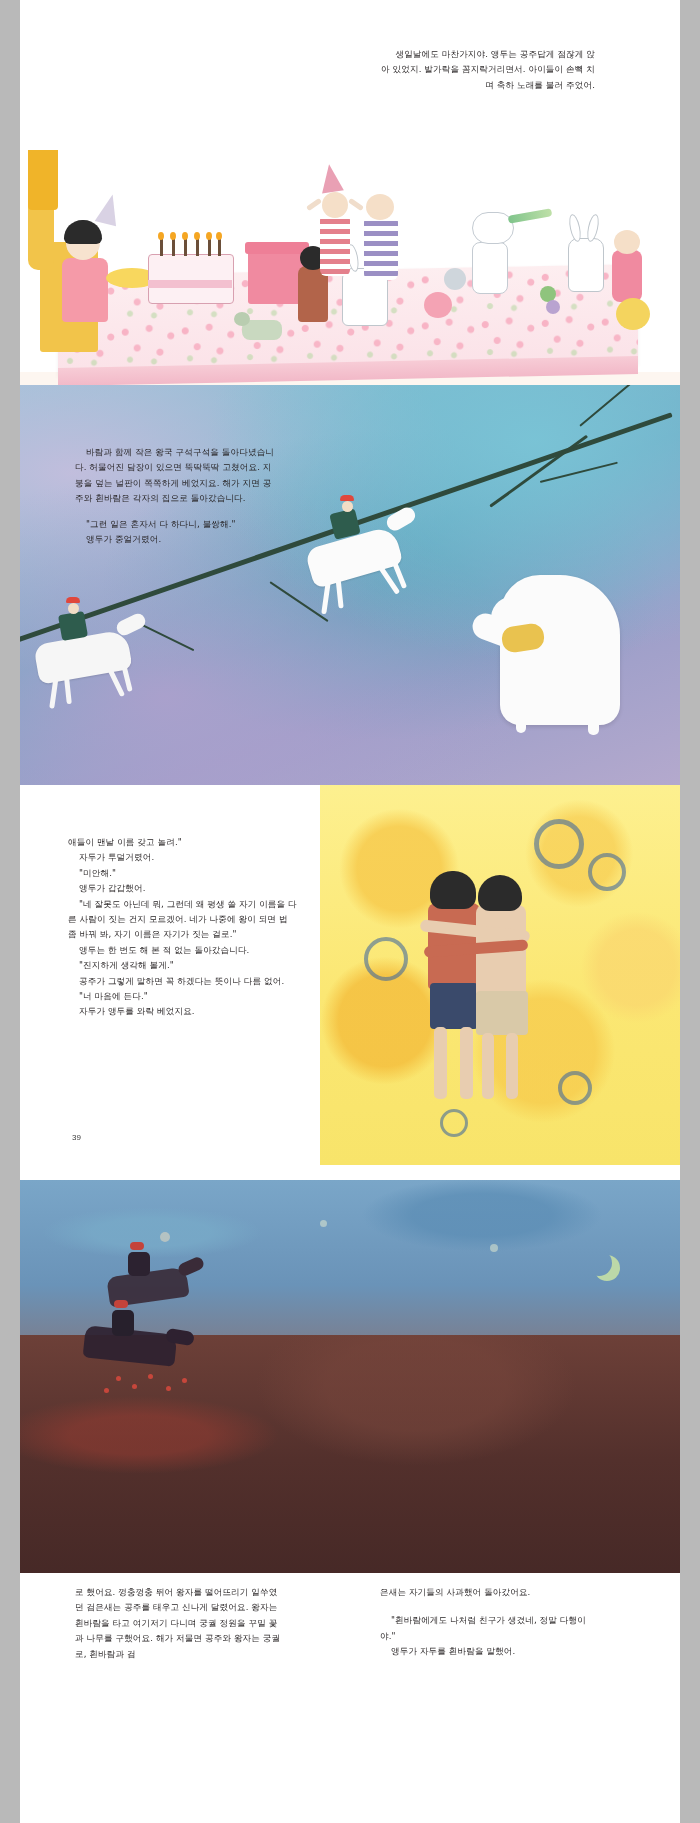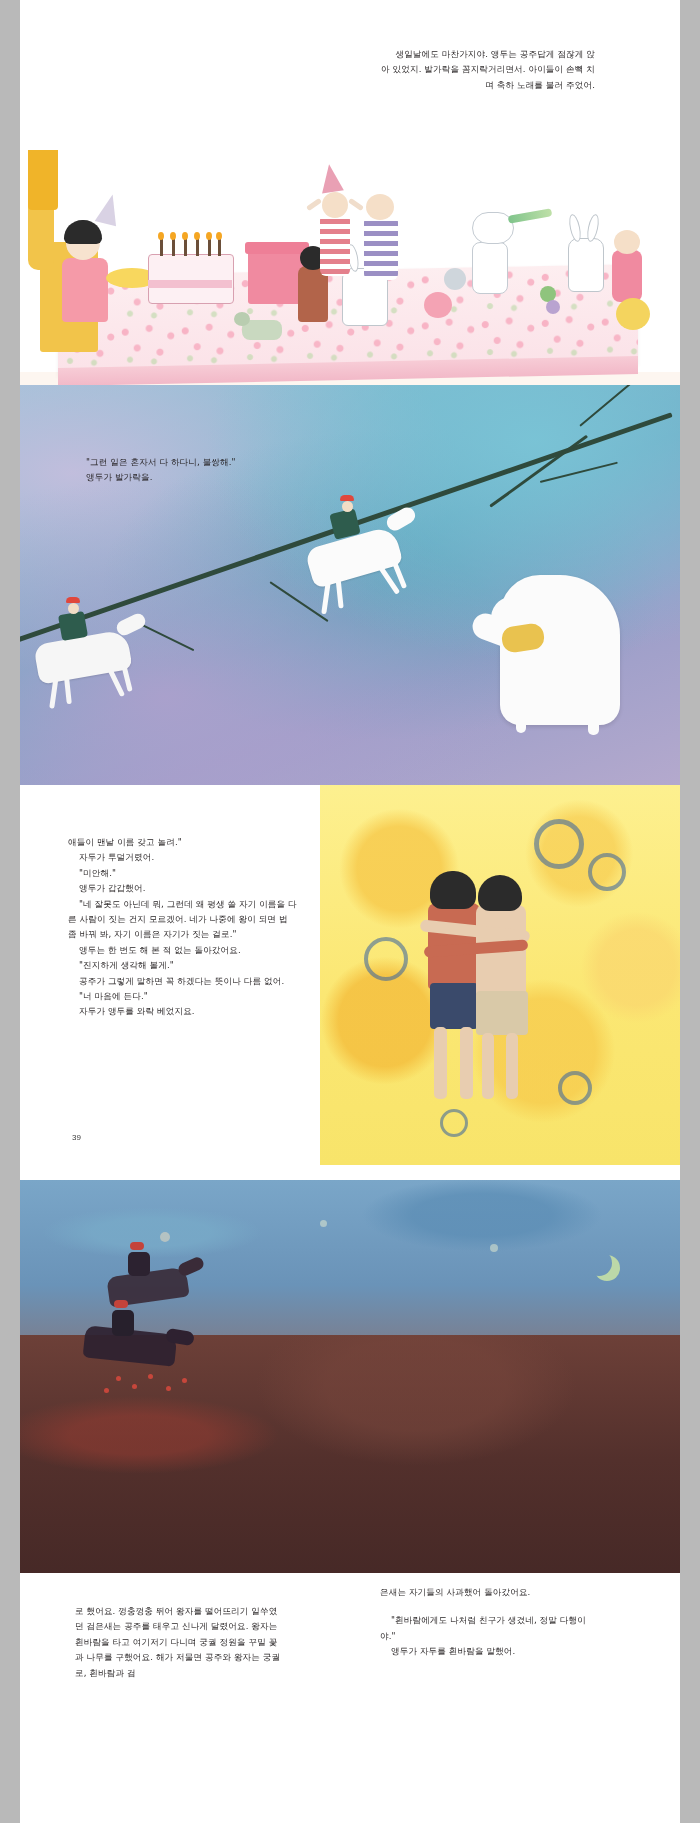--- a/index.html
+++ b/index.html
@@ -327,21 +327,21 @@
     background:
       radial-gradient(ellipse at 18% 40%, rgba(150,60,50,.55) 0 70px, rgba(150,60,50,0) 140px),
       radial-gradient(ellipse at 60% 20%, rgba(120,70,60,.55) 0 90px, rgba(120,70,60,0) 160px),
       linear-gradient(#6d4038, #53302c 50%, #452826 100%);
   }
   .s4-white {
     position:absolute; left:0; top:393px; width:660px; height:250px;
     background:#ffffff;
   }
   .s4-col-left {
-    position:absolute; left:55px; top:424px; width:210px;
+    position:absolute; left:55px; top:405px; width:210px;
   }
   .s4-col-right {
     position:absolute; left:360px; top:405px; width:215px;
   }
   .dark-horse {
     position:absolute;
     background:#3a2b38;
     border-radius: 10px 14px 6px 6px;
     opacity:.92;
   }
@@ -445,23 +445,24 @@
       <div class="balloon" style="left:596px;top:148px;width:34px;height:32px;background:#f4d45e;"></div>
       <div class="balloon" style="left:520px;top:136px;width:16px;height:16px;background:#8fc47d;"></div>
       <div class="balloon" style="left:526px;top:150px;width:14px;height:14px;background:#b9a3d0;"></div>
       <div class="balloon" style="left:424px;top:118px;width:22px;height:22px;background:#cfd6dc;"></div>
     </div>
   </div>
 
   <div class="spread2">
 
     <div class="s2-text ko">
+      <p class="indent">바람과 함께 작은 왕국 구석구석을 돌아다녔습니다. 허물어진 담장이 있으면 뚝딱뚝딱 고쳤어요. 지붕을 덮는 널판이 쪽쪽하게 베었지요. 해가 지면 공주와 흰바람은 각자의 집으로 돌아갔습니다.</p>
       <p style="height:10px"></p>
       <p class="indent">"그런 일은 혼자서 다 하다니, 불쌍해."</p>
-      <p class="indent">앵두가 발가락을.</p>
+      <p class="indent">앵두가 중얼거렸어.</p>
     </div>
 
     <div class="branch" style="left:-10px; top:255px; width:700px; height:5px; transform: rotate(-19deg);"></div>
     <div class="branch" style="left:470px; top:120px; width:120px; height:2.5px; transform: rotate(-36deg);"></div>
     <div class="branch" style="left:520px; top:96px; width:80px; height:2px; transform: rotate(-14deg);"></div>
     <div class="branch" style="left:250px; top:196px; width:70px; height:2px; transform: rotate(34deg);"></div>
     <div class="branch" style="left:120px; top:238px; width:60px; height:2px; transform: rotate(26deg);"></div>
     <div class="branch" style="left:560px; top:40px; width:70px; height:2px; transform: rotate(-40deg);"></div>
 
     <div class="horse" style="left:288px; top:152px; width:92px; height:40px; transform: rotate(-16deg);">
@@ -495,21 +496,21 @@
   </div>
 
   <div class="spread3">
 
     <div class="s3-text ko">
       <p>애들이 맨날 이름 갖고 놀려."</p>
       <p class="indent">자두가 투덜거렸어.</p>
       <p class="indent">"미안해."</p>
       <p class="indent">앵두가 갑갑했어.</p>
       <p class="indent">"네 잘못도 아닌데 뭐, 그런데 왜 평생 쓸 자기 이름을 다른 사람이 짓는 건지 모르겠어. 네가 나중에 왕이 되면 법 좀 바꿔 봐, 자기 이름은 자기가 짓는 걸로."</p>
-      <p class="indent">앵두는 한 번도 해 본 적 없는 돌아갔어요.</p>
+      <p class="indent">앵두는 한 번도 해 본 적 없는 돌아갔습니다.</p>
       <p class="indent">"진지하게 생각해 볼게."</p>
       <p class="indent">공주가 그렇게 말하면 꼭 하겠다는 뜻이나 다름 없어.</p>
       <p class="indent">"너 마음에 든다."</p>
       <p class="indent">자두가 앵두를 와락 베었지요.</p>
     </div>
 
     <div class="s3-page-num">39</div>
 
     <div class="s3-art">
       <div class="blue-swirl" style="left:214px; top:34px; width:40px; height:40px;"></div>

